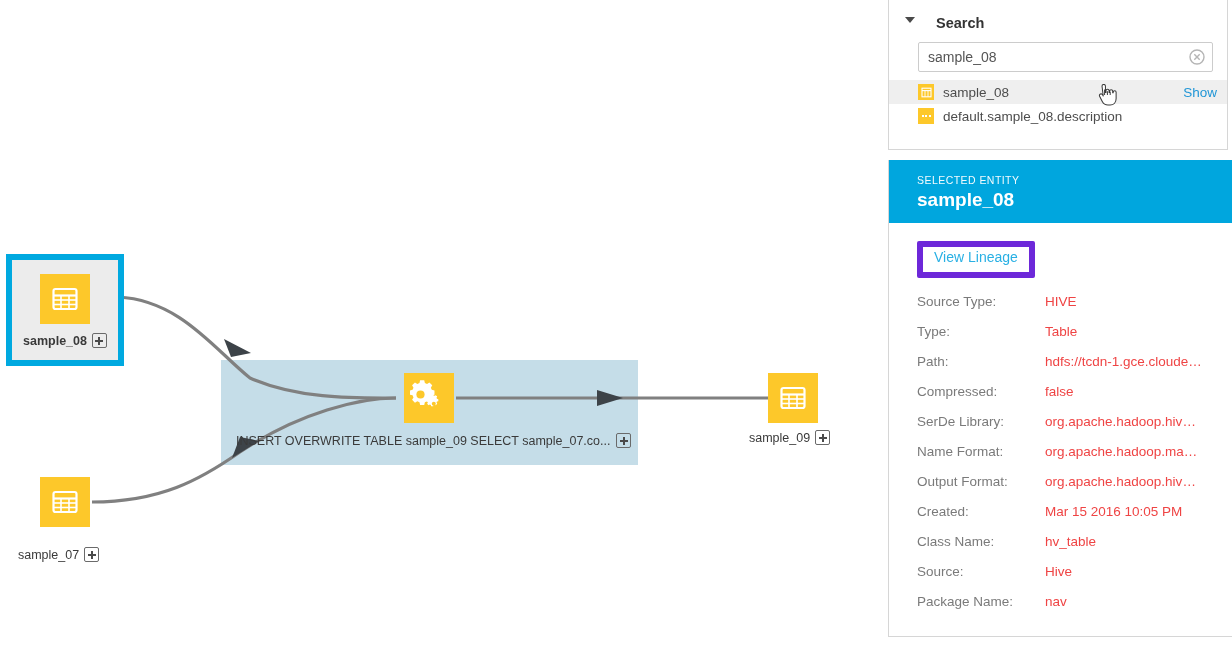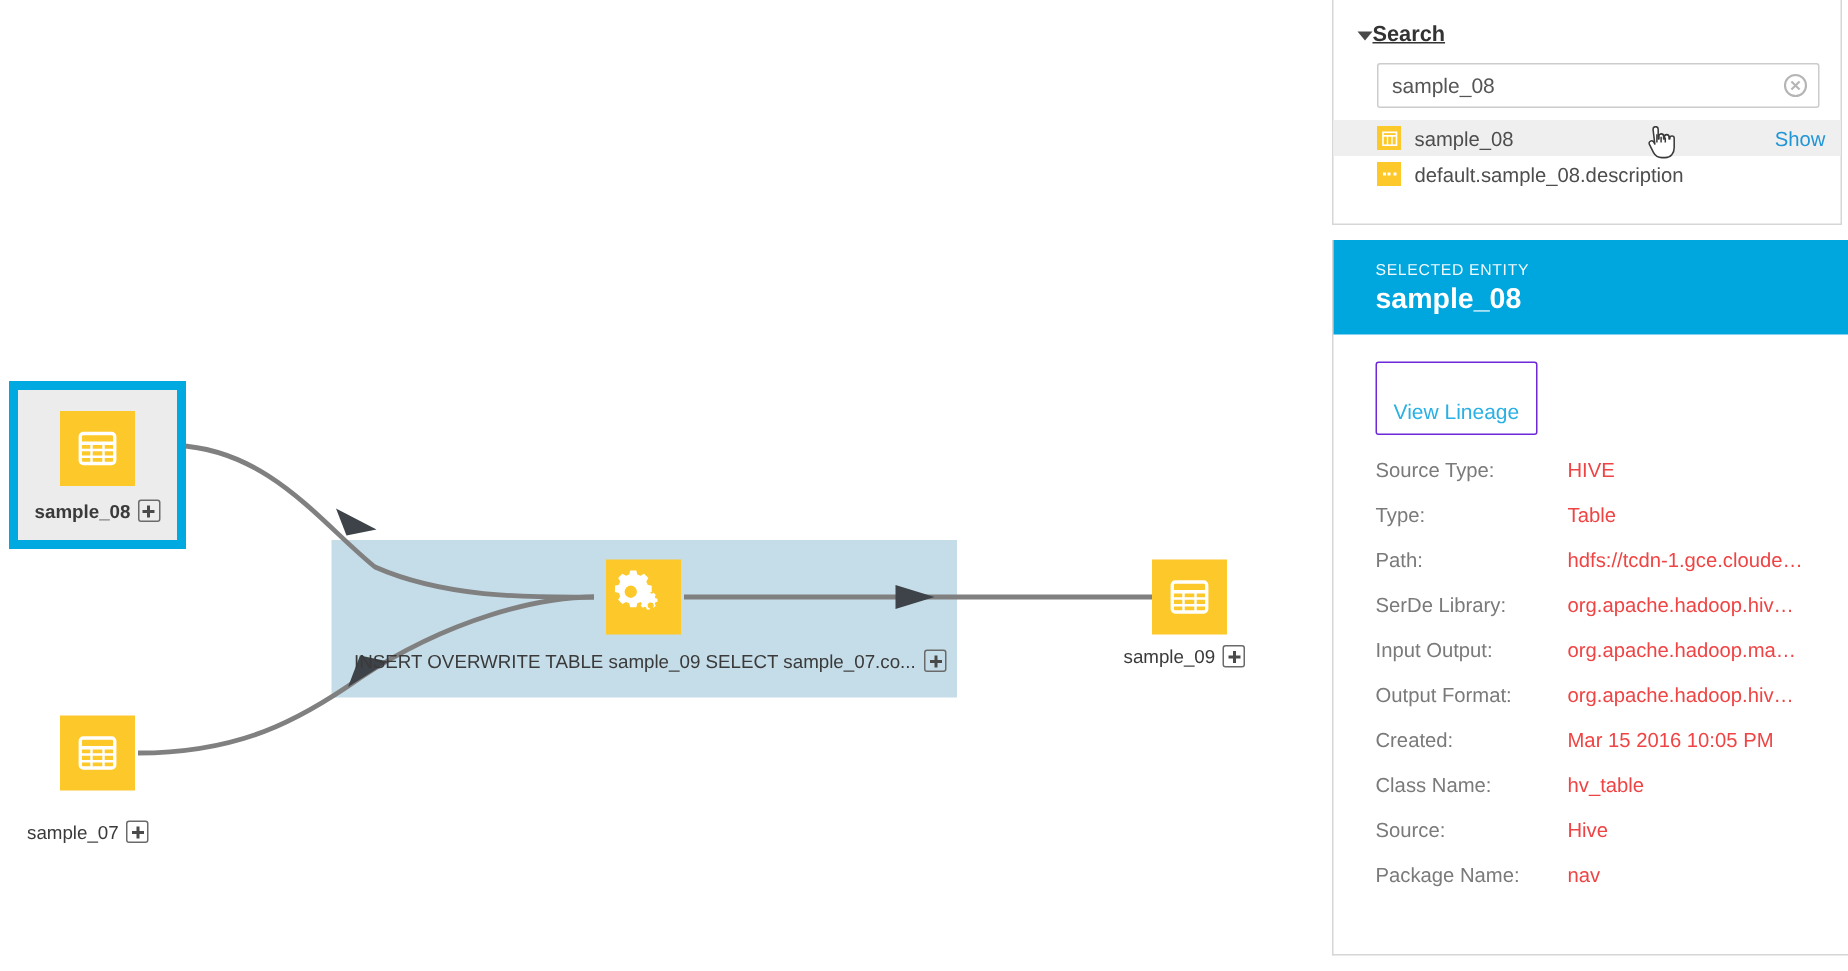--- a/index.html
+++ b/index.html
@@ -155,24 +155,22 @@
     top: 0;
     width: 340px;
     height: 150px;
     box-sizing: border-box;
     background: #ffffff;
     border: 1px solid #d6d6d6;
     border-top: none;
   }
   #search-header {
     display: flex;
-    align-items: center;
-    gap: 0;
+    gap: 21px;
     padding: 15px 0 0 16px;
-    text-decoration: underline;
   }
   .caret-down {
     width: 0; height: 0;
     border-left: 5px solid transparent;
     border-right: 5px solid transparent;
     border-top: 6px solid #4a4a4a;
     margin-top: 2px;
   }
   #search-title {
     font-size: 14.5px;
@@ -269,22 +267,22 @@
   }
   #entity-name {
     color: #ffffff;
     font-size: 19px;
     font-weight: bold;
     margin-top: 3px;
   }
   #view-lineage-button {
     margin: 18px 0 0 28px;
     display: inline-block;
-    padding: 24px 11px 7px 11px;
-    border: 1px solid #6d28d9;
+    padding: 2px 11px 7px 11px;
+    border: 6px solid #6d28d9;
     color: #29b0e4;
     background: #ffffff;
     font-family: "Liberation Sans", sans-serif;
     font-size: 14px;
     border-radius: 2px;
     cursor: pointer;
   }
   #entity-props {
     margin: 16px 0 0 0;
     padding: 0 29px 0 28px;
@@ -458,25 +456,29 @@
       </div>
       <div class="prop-row">
         <span class="prop-key">Type:</span>
         <span class="prop-val">Table</span>
       </div>
       <div class="prop-row">
         <span class="prop-key">Path:</span>
         <span class="prop-val">hdfs://tcdn-1.gce.cloude…</span>
       </div>
       <div class="prop-row">
+        <span class="prop-key">Compressed:</span>
+        <span class="prop-val">false</span>
+      </div>
+      <div class="prop-row">
         <span class="prop-key">SerDe Library:</span>
         <span class="prop-val">org.apache.hadoop.hive.…</span>
       </div>
       <div class="prop-row">
-        <span class="prop-key">Input Output:</span>
+        <span class="prop-key">Name Format:</span>
         <span class="prop-val">org.apache.hadoop.map…</span>
       </div>
       <div class="prop-row">
         <span class="prop-key">Output Format:</span>
         <span class="prop-val">org.apache.hadoop.hive.…</span>
       </div>
       <div class="prop-row">
         <span class="prop-key">Created:</span>
         <span class="prop-val">Mar 15 2016 10:05 PM</span>
       </div>

